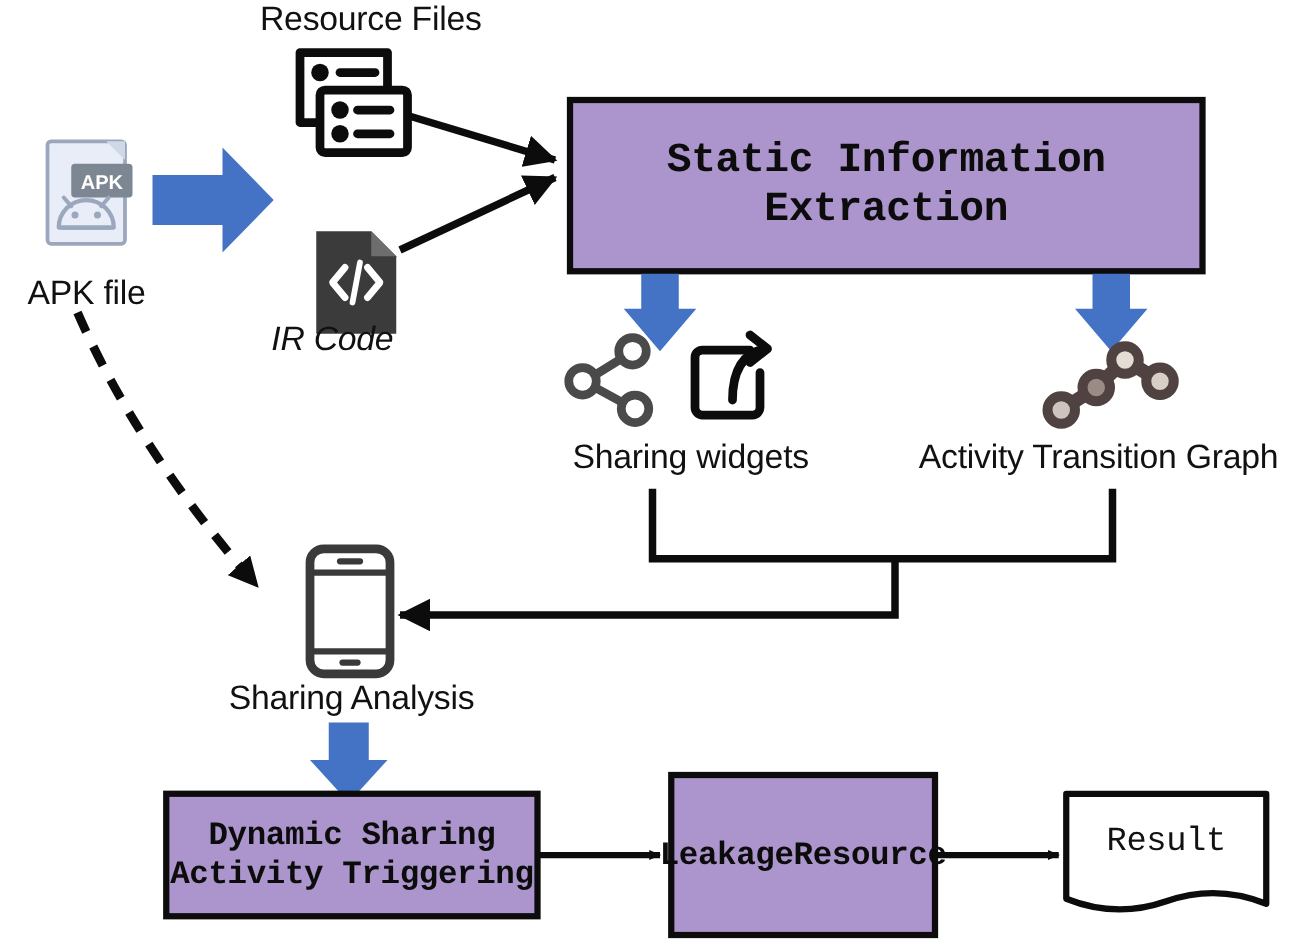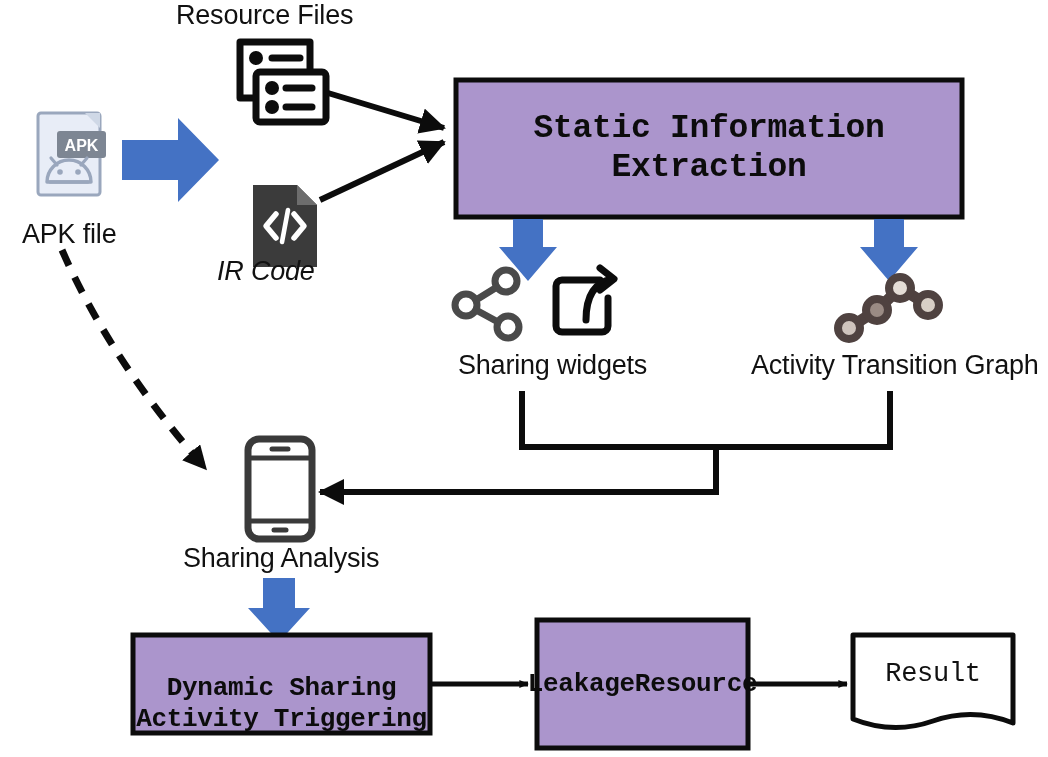--- a/index.html
+++ b/index.html
@@ -187,33 +187,33 @@
       <line x1="750" y1="684" x2="847" y2="684" stroke="#0c0c0c" stroke-width="5" marker-end="url(#arrowSolid)"></line>
     </g>
 
     <g>
       <path d="M853,635 H1013 V723 q-40,-16 -80,-2 q-40,14 -80,-2 Z" fill="#ffffff" stroke="#0c0c0c" stroke-width="5" stroke-linejoin="round"></path>
     </g>
   </svg>
 
   <div class="lbl node-caption" style="left:22px; top:219px;">APK file</div>
 
-  <div class="lbl node-caption" style="left:176px; top:0px;">Resource Files</div>
+  <div class="lbl node-caption" style="left:208px; top:0px;">Resource Files</div>
 
   <div class="lbl node-caption" style="left:217px; top:256px;font-style:italic;">IR Code</div>
 
   <div class="box-text purple-box-title" style="left:456px; top:80px; width:506px; height:137px;">Static Information Extraction</div>
 
   <div class="lbl node-caption" style="left:458px; top:350px;">Sharing widgets</div>
 
-  <div class="lbl node-caption" style="left:735px; top:350px;margin-left:16px;">Activity Transition Graph</div>
+  <div class="lbl node-caption" style="left:735px; top:350px;">Activity Transition Graph</div>
 
   <div class="lbl node-caption" style="left:183px; top:543px;">Sharing Analysis</div>
 
-  <div class="box-text purple-box-small" style="left:133px; top:655px; width:297px; height:98px; flex-direction:column;">
+  <div class="box-text purple-box-small" style="left:133px; top:635px; width:297px; height:98px; flex-direction:column;">
     <span>Dynamic Sharing</span>
     <span>Activity Triggering</span>
   </div>
 
   <div class="box-text purple-box-small" style="left:537px; top:620px; width:211px; height:128px; ">
     <span>Leakage</span>
     <span>Resource</span>
   </div>
 
   <div class="box-text result-text" style="left:853px; top:635px; width:160px; height:80px;">Result</div>

